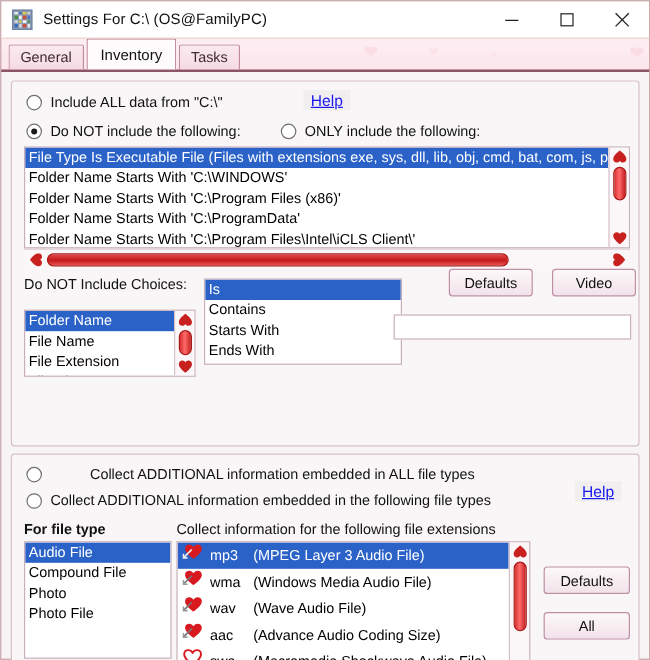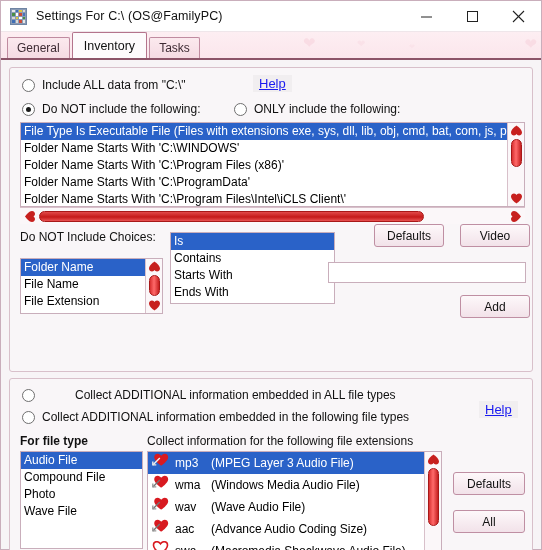--- a/index.html
+++ b/index.html
@@ -326,23 +326,20 @@
         <span>Defaults</span>
       </div>
       <div class="btn" style="position:absolute; left:450px; top:156px; width:70px; height:23px;">
         <span>Video</span>
       </div>
 
       <div style="position:absolute; left:318px; top:194px; width:198px;">
         <input class="textinput" type="text" value="" style="">
       </div>
 
-      <div class="btn" style="position:absolute; left:450px; top:227px; width:70px; height:23px;">
-        <span>Add</span>
-      </div>
     </div>
 
     <div class="groupbox" style="position:absolute; left:8px; top:318px; right:8px; height:177px;">
 
       <div class="radio-row" style="position:absolute; left:12px; top:9px;gap:40px;">
         <span class="radio"></span>
         <span class="radio-label">Collect ADDITIONAL information embedded in ALL file types</span>
       </div>
 
       <div class="radio-row" style="position:absolute; left:12px; top:31px;">
@@ -352,21 +349,21 @@
 
       <span class="help-link" style="position:absolute; left:469px; top:22px;">Help</span>
 
       <div class="lbl" style="position:absolute; left:10px; top:55px;font-weight:bold;">For file type</div>
       <div class="lbl" style="position:absolute; left:137px; top:55px;">Collect information for the following file extensions</div>
 
       <div class="listbox" style="position:absolute; left:10px; top:72px; width:123px; height:98px;">
         <div class="lrow sel">Audio File</div>
         <div class="lrow">Compound File</div>
         <div class="lrow">Photo</div>
-        <div class="lrow">Wave File</div>
+        <div class="lrow">Photo File</div>
       </div>
 
       <div class="listbox" style="position:absolute; left:137px; top:72px; width:295px; height:124px;">
         <div style="position:absolute; left:0; top:0; right:17px; bottom:0; overflow:hidden;">
 
           <div class="ext-row sel">
             <span>
               <svg width="17" height="14" viewBox="0 0 24 20">
                 <path d="M13 18 C13 18 3 11.5 3 6 C3 2.6 5.6 1 8 1 C10.2 1 11.8 2.4 13 4 C14.2 2.4 15.8 1 18 1 C20.4 1 23 2.6 23 6 C23 11.5 13 18 13 18 Z" fill="#d81a20"></path>
                 <path d="M1 17 L11 7" stroke="#f0f0f0" stroke-width="2"></path>

